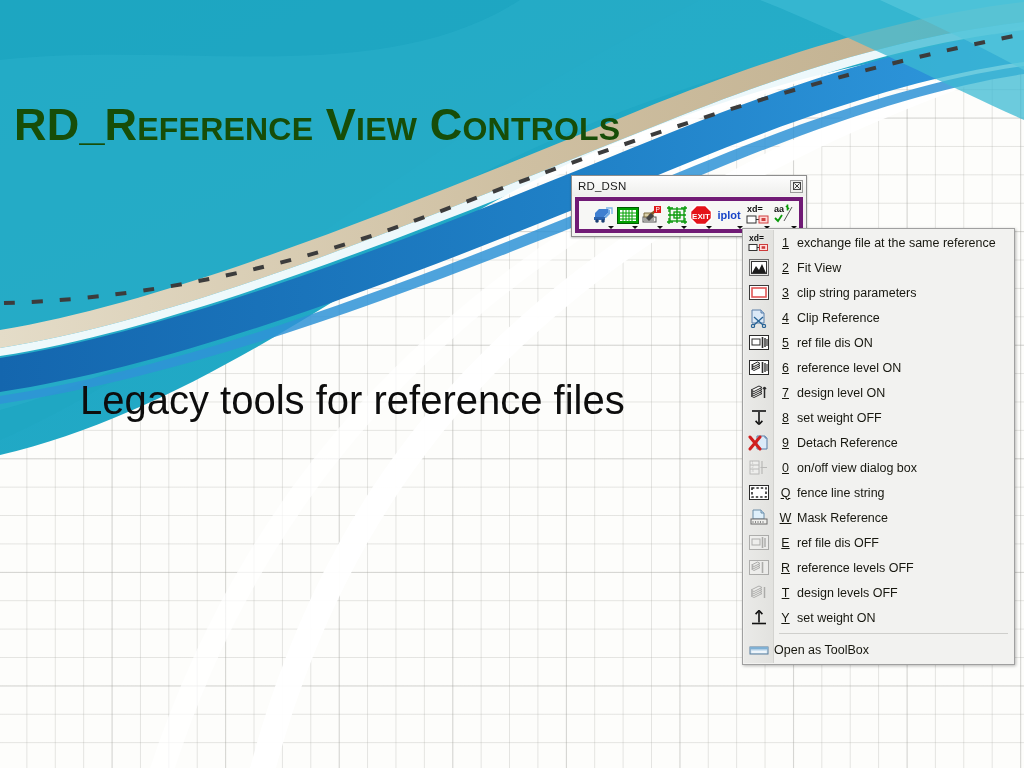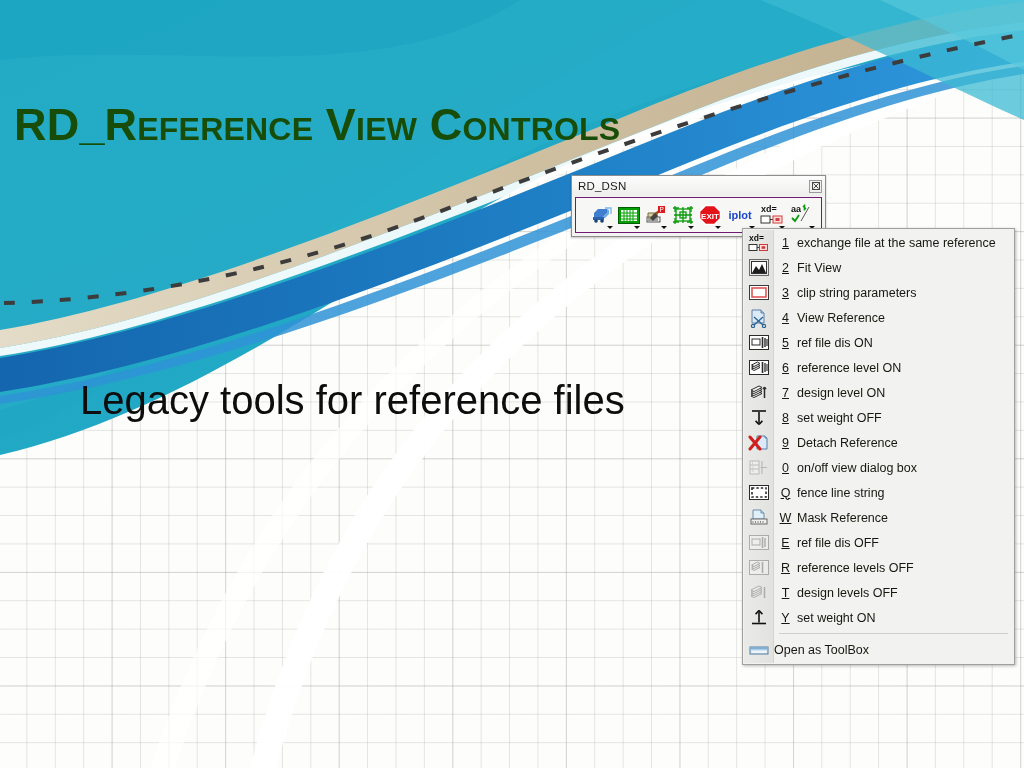--- a/index.html
+++ b/index.html
@@ -47,40 +47,40 @@
 
   
   #bodytext{
     position:absolute;left:80px;top:378px;
     font-size:40px;color:#0d0d0d;white-space:nowrap;
     font-family:"Liberation Sans", sans-serif;
   }
 
   
   #rddsn{
-    position:absolute;left:571px;top:175px;width:255px;height:62px;
+    position:absolute;left:571px;top:175px;width:236px;height:62px;
     background:#f3f3f1;
     border:1px solid #8d8d8d;
     box-shadow:0 1px 2px rgba(0,0,0,.25);
     box-sizing:border-box;
   }
   #rddsn .tbar{
     height:20px;display:flex;align-items:center;justify-content:space-between;
     padding:0 3px 0 6px;
     background:linear-gradient(#fdfdfd,#eeeeec);
   }
   #rddsn .tbar .ttl{font-size:11.5px;color:#1b1b1b;letter-spacing:.2px;}
   #rddsn .closebtn{
     width:13px;height:13px;border:1px solid #9a9a9a;background:#f0f0ee;
     display:flex;align-items:center;justify-content:center;
     font-size:8px;color:#333;line-height:1;box-sizing:border-box;
   }
   #rddsn .strip{
     margin:1px 3px 0 3px;height:36px;
-    background:#f7f7f5;border:1px solid #701a75;
+    background:#f7f7f5;border:4px solid #701a75;
     display:flex;align-items:center;gap:0px;padding-left:12px;box-sizing:border-box;
   }
   #rddsn .tbtn{
     width:27px;height:30px;position:relative;
     display:flex;align-items:center;justify-content:center;
   }
   #rddsn .tbtn .caret{
     position:absolute;right:2px;bottom:1px;
     width:0;height:0;border-left:3px solid transparent;border-right:3px solid transparent;
     border-top:3.5px solid #111;
@@ -334,21 +334,21 @@
         <svg width="22" height="20" viewBox="0 0 22 20">
           <path d="M4,2 L13,2 L16,5 L16,15 L4,15 Z" fill="#dce9f7" stroke="#5a7fa8"></path>
           <path d="M13,2 L13,5 L16,5" fill="#aecbe8" stroke="#5a7fa8"></path>
           <path d="M6,17 L15,9" stroke="#2a6496" stroke-width="1.4"></path>
           <path d="M6,9 L15,17" stroke="#2a6496" stroke-width="1.4"></path>
           <circle cx="5" cy="18" r="1.6" fill="none" stroke="#2a6496" stroke-width="1.2"></circle>
           <circle cx="16" cy="18" r="1.6" fill="none" stroke="#2a6496" stroke-width="1.2"></circle>
         </svg>
       </span>
       <span class="acc">4</span>
-      <span class="lbl">View Reference</span>
+      <span class="lbl">Clip Reference</span>
     </div>
 
     <div class="mi">
       <span class="ico">
         <svg width="22" height="19" viewBox="0 0 22 19">
           <rect x="1.5" y="2.5" width="19" height="14" fill="#fff" stroke="#2a2a2a"></rect>
           <rect x="4" y="6" width="8" height="6" fill="#fff" stroke="#2a2a2a"></rect>
           <path d="M14.5,4 V15" stroke="#2a2a2a" stroke-width="1.6"></path>
           <path d="M17,5 V14" stroke="#2a2a2a" stroke-width="1.4"></path>
           <path d="M19,6 V13" stroke="#2a2a2a" stroke-width="1.2"></path>

